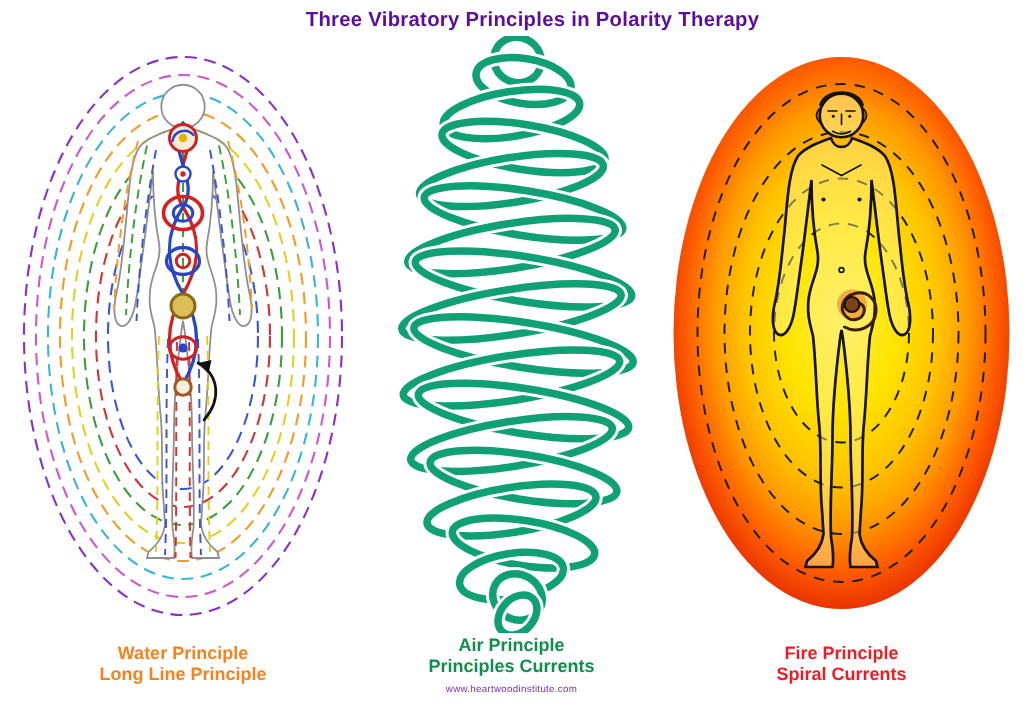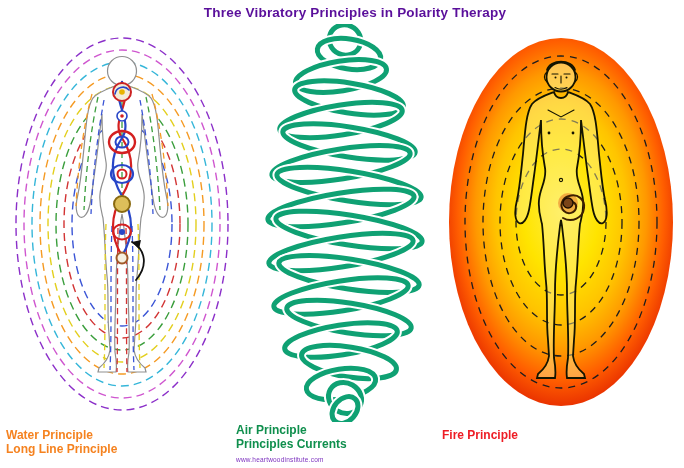--- a/index.html
+++ b/index.html
@@ -4,23 +4,23 @@
 <style>
   html,body{margin:0;padding:0;background:#fff;}
   .page{position:relative;width:684px;height:468px;background:#fff;overflow:hidden;
         font-family:"Liberation Sans",sans-serif;padding-left:26px;}
   .title{position:absolute;top:5px;left:0;width:100%;text-align:center;margin:0;
          font-size:13.5px;font-weight:bold;letter-spacing:.2px;}
   .fig{position:absolute;}
   .fig-water{left:6px;top:24px;width:232px;height:396px;}
   .fig-air{left:252px;top:24px;width:186px;height:398px;}
   .fig-fire{left:442px;top:30px;width:238px;height:392px;}
-  .cap{position:absolute;text-align:left;font-weight:bold;font-size:12px;line-height:14px;}
+  .cap{position:absolute;text-align:center;font-weight:bold;font-size:12px;line-height:14px;}
   .cap-water{left:6px;top:428px;width:232px;}
-  .cap-air{left:236px;top:423px;width:186px;}
+  .cap-air{left:248px;top:423px;width:186px;}
   .cap-fire{left:442px;top:428px;width:238px;}
   .site{font-size:6.5px;font-weight:normal;margin-top:2px;letter-spacing:.2px;}
 </style>
 </head>
 <body>
 
 <div class="page">
 
   <h1 class="title" style="color: rgb(90, 15, 155);">Three Vibratory Principles in Polarity Therapy</h1>
 
@@ -204,15 +204,16 @@
   </figcaption>
 
   <figcaption class="cap cap-air" style="color: rgb(15, 143, 77);">
     <div>Air Principle</div>
     <div>Principles Currents</div>
     <div class="site" style="color: rgb(123, 47, 190);">www.heartwoodinstitute.com</div>
   </figcaption>
 
   <figcaption class="cap cap-fire" style="color: rgb(238, 28, 36);">
     <div>Fire Principle</div>
+    <div>Spiral Currents</div>
   </figcaption>
 
 </div>
 
 </body></html>

